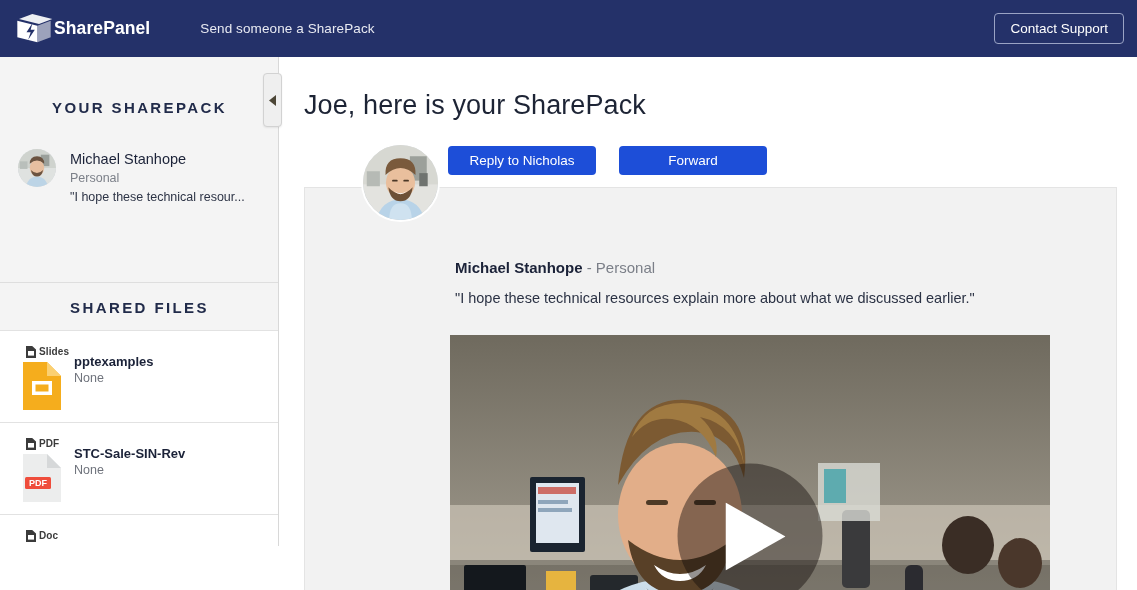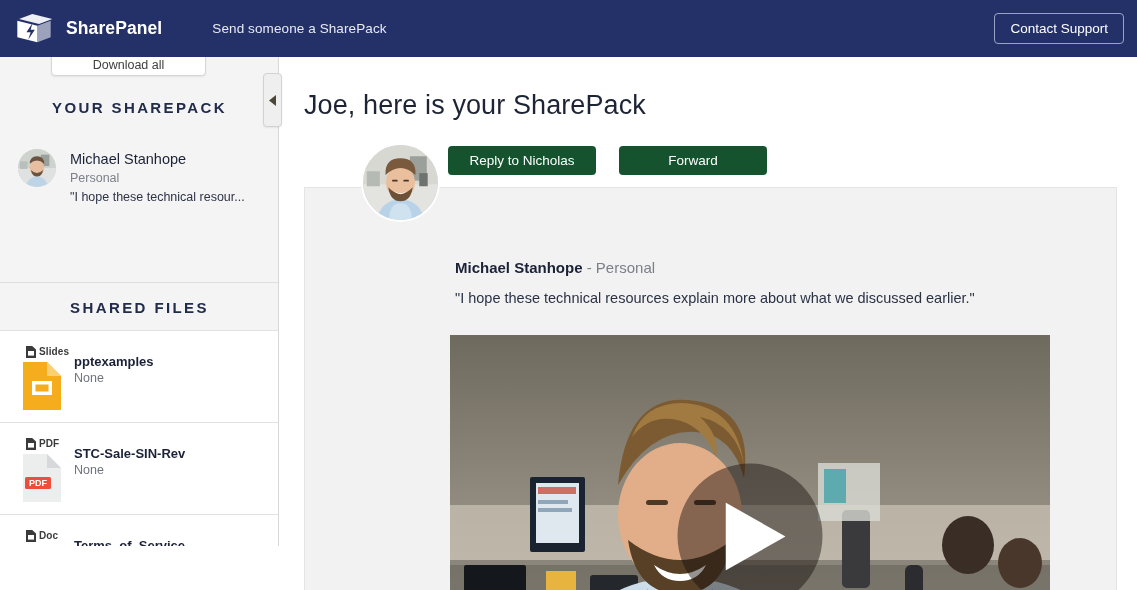--- a/index.html
+++ b/index.html
@@ -15,21 +15,21 @@
   #topbar {
     position: absolute; left: 0; top: 0;
     width: 1137px; height: 57px;
     background: #243169;
     display: flex; align-items: center;
   }
   #logo-block { display: flex; align-items: center; margin-left: 14px; }
   #logo-mark { width: 40px; height: 34px; display: block; }
   #logo-text {
     color: #ffffff; font-size: 17.5px; font-weight: 700;
-    margin-left: 12px; letter-spacing: .1px;
+    margin-left: 0; letter-spacing: .1px;
   }
   #tagline {
     color: #e8eaf2; font-size: 13.5px; margin-left: 50px; font-weight: 400;
     letter-spacing: .1px;
   }
   #contact-support {
     position: absolute; right: 13px; top: 13px;
     height: 31px; padding: 0 15px;
     border: 1px solid #9aa3c4; border-radius: 4px;
     background: transparent; color: #ffffff;
@@ -120,21 +120,21 @@
   
   #main { position: absolute; left: 280px; top: 74px; width: 984px; height: 533px; background: #ffffff; }
   #page-heading {
     position: absolute; left: 24px; top: 16px;
     font-size: 27px; color: #1d2435; font-weight: 400; letter-spacing: .1px;
   }
 
   #action-row { position: absolute; left: 168px; top: 72px; display: flex; gap: 23px; }
   .action-btn {
     height: 29px; border: none; border-radius: 4px;
-    background: #14532d; color: #ffffff;
+    background: #1d4ed8; color: #ffffff;
     font-family: "Liberation Sans", sans-serif;
     font-size: 13.5px; cursor: pointer;
     display: flex; align-items: center; justify-content: center;
   }
   #reply-btn { width: 148px; }
   #forward-btn { width: 148px; }
 
   #msg-card {
     position: absolute; left: 24px; top: 113px;
     width: 813px; height: 420px;
@@ -174,23 +174,20 @@
       <path d="M22 13 L15 24 L20 24 L17 33 L25 21 L20 21 Z" fill="#243169"></path>
     </svg>
     <span id="logo-text">SharePanel</span>
   </div>
   <span id="tagline">Send someone a SharePack</span>
   <button id="contact-support">Contact Support</button>
 </div>
 
 <div id="sidebar">
 
-  <div id="download-all-wrap">
-    <button id="download-all">Download all</button>
-  </div>
 
   <div id="your-sharepack-title" class="side-title">YOUR SHAREPACK</div>
 
   <div id="pack-sender">
     <svg id="sender-avatar" class="avatar" viewBox="0 0 40 40">
       <defs>
           <clipPath id="cp1">
             <circle cx="20" cy="20" r="20"></circle>
           </clipPath>
         </defs>
@@ -263,24 +260,20 @@
       <div class="file-icon-col">
         <div class="badge">
           <svg class="badge-glyph" viewBox="0 0 10 12">
             <path d="M0 0 h6.2 L10 3.6 V12 H0 Z" fill="#3b3b3b"></path>
             <rect x="2" y="5" width="6" height="4.6" fill="#ffffff"></rect>
           </svg>
           <span class="badge-text">Doc</span>
         </div>
 
       </div>
-      <div class="file-meta">
-        <div class="file-name">Terms_of_Service</div>
-
-      </div>
     </div>
   </div>
 </div>
 
 <div id="collapse-handle">
   <svg width="8" height="11" viewBox="0 0 8 11">
     <path d="M7 0 L7 11 L0 5.5 Z" fill="#4c4636"></path>
   </svg>
 </div>
 

